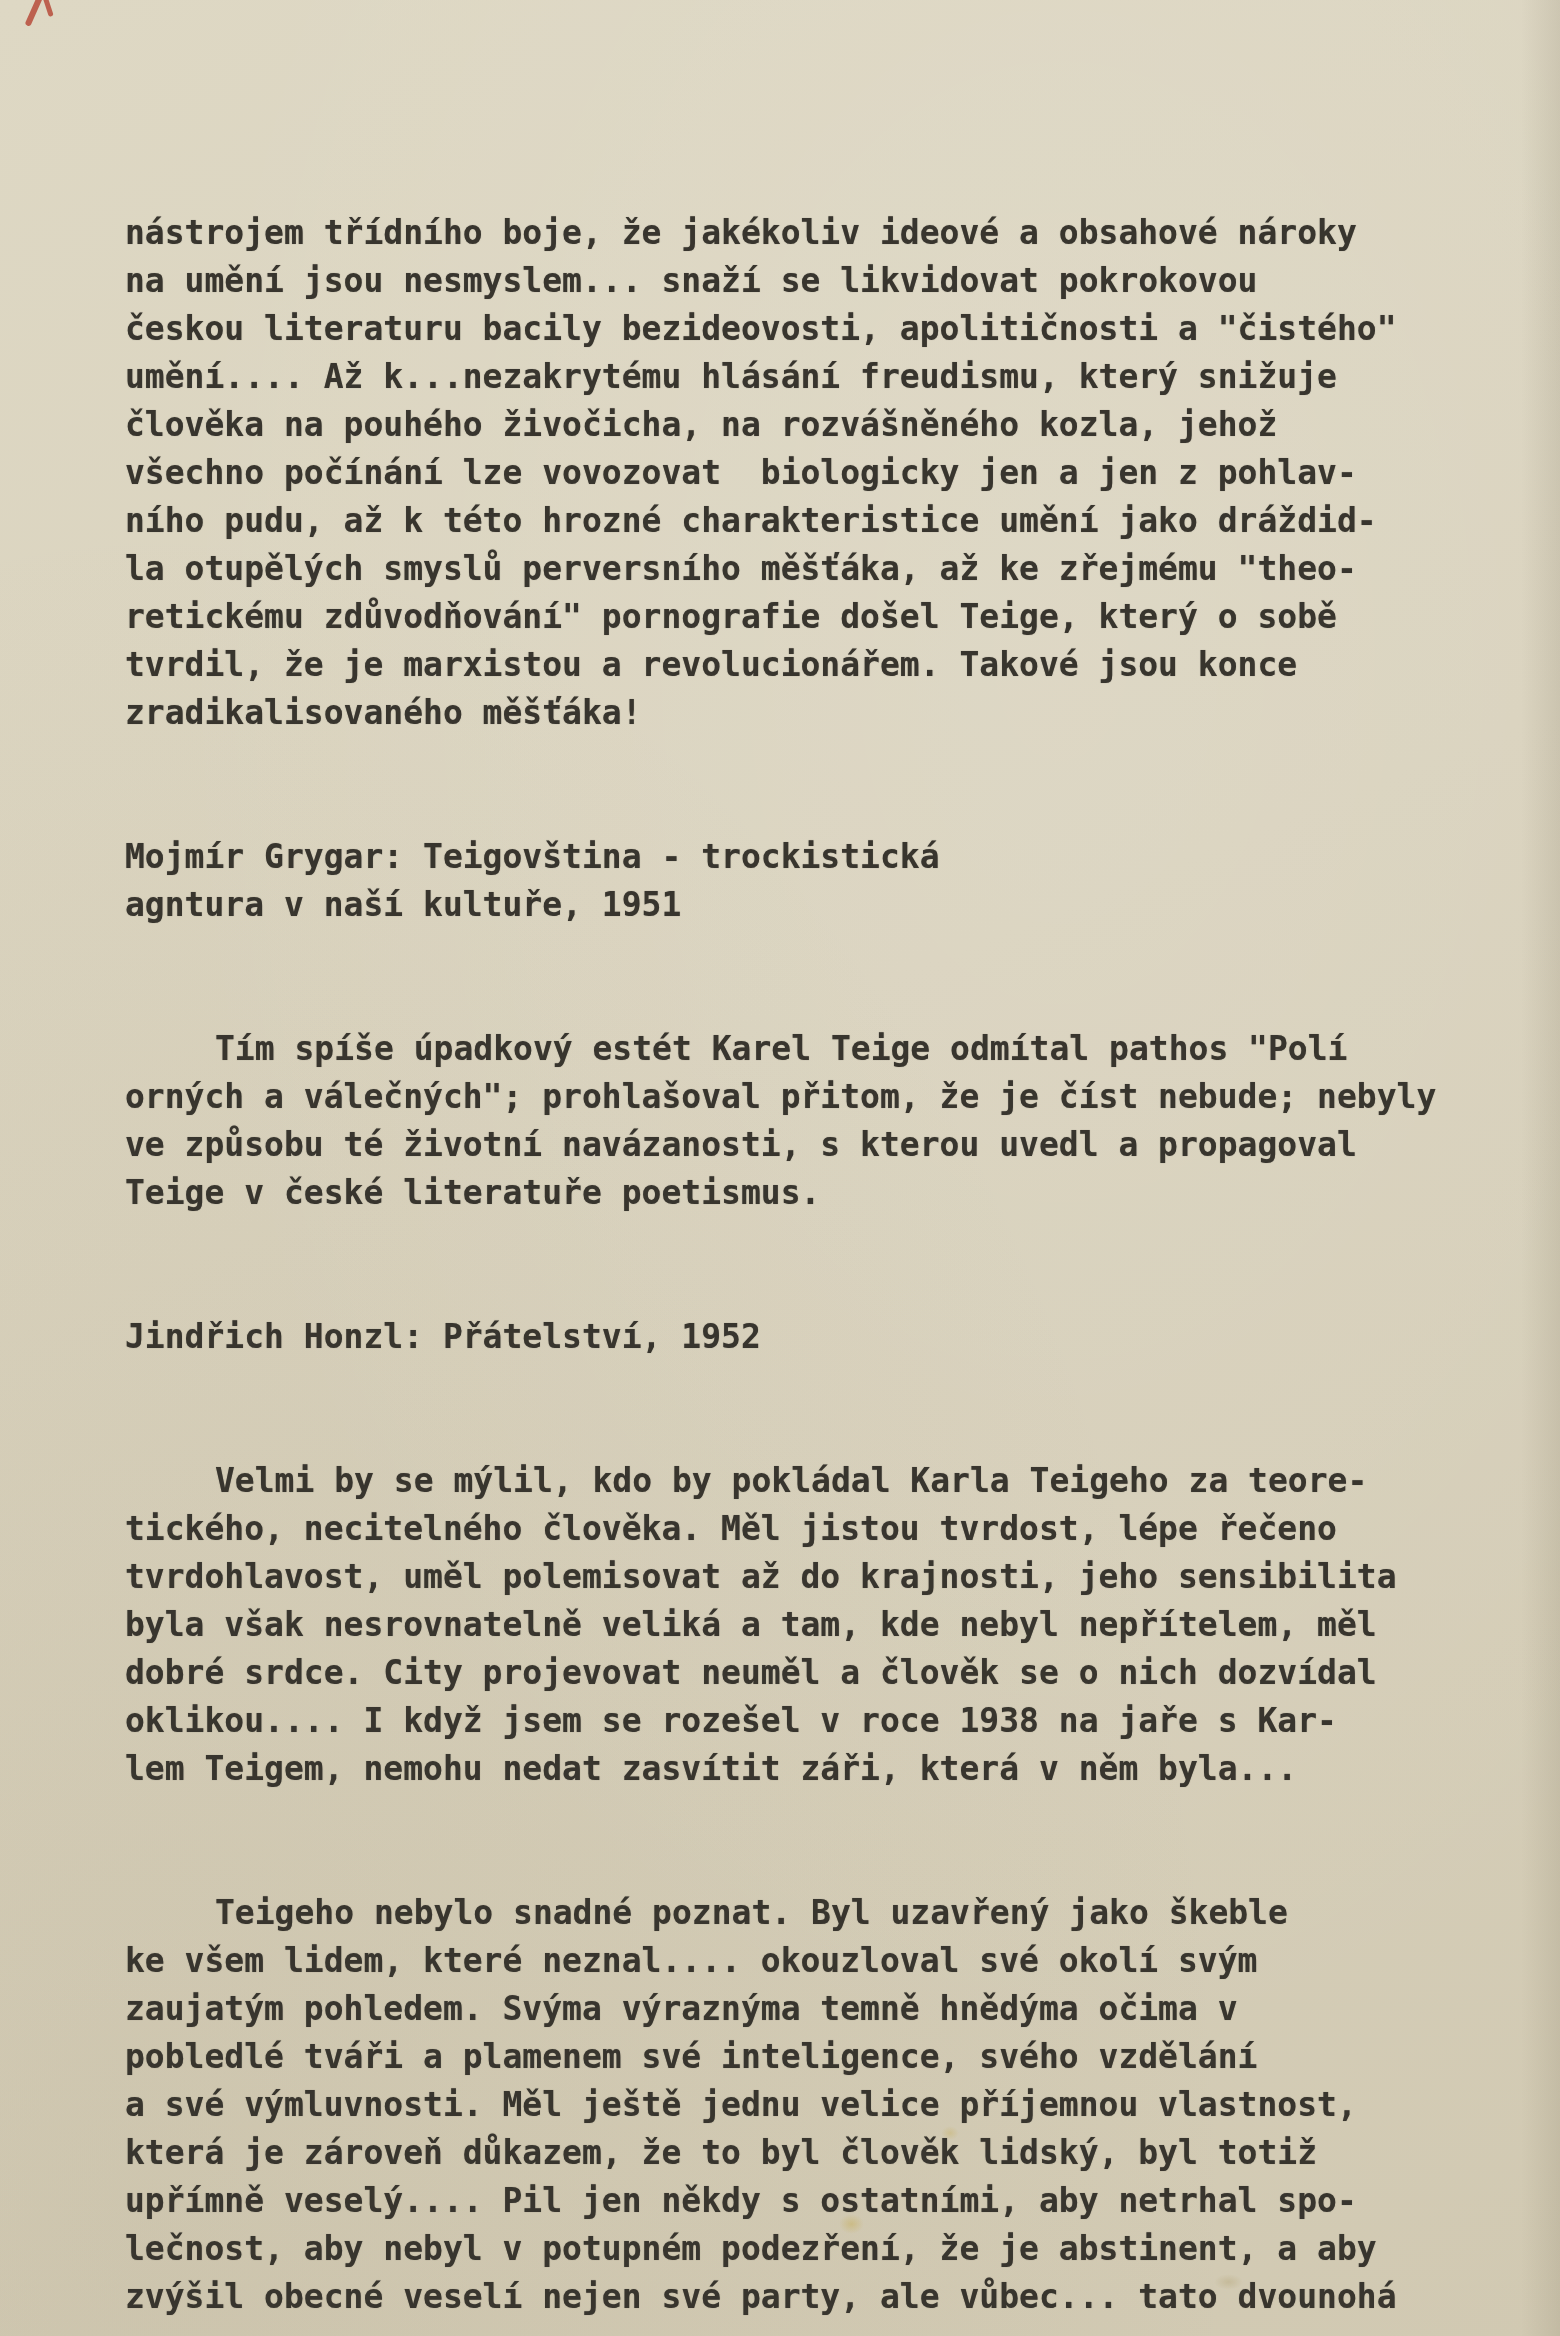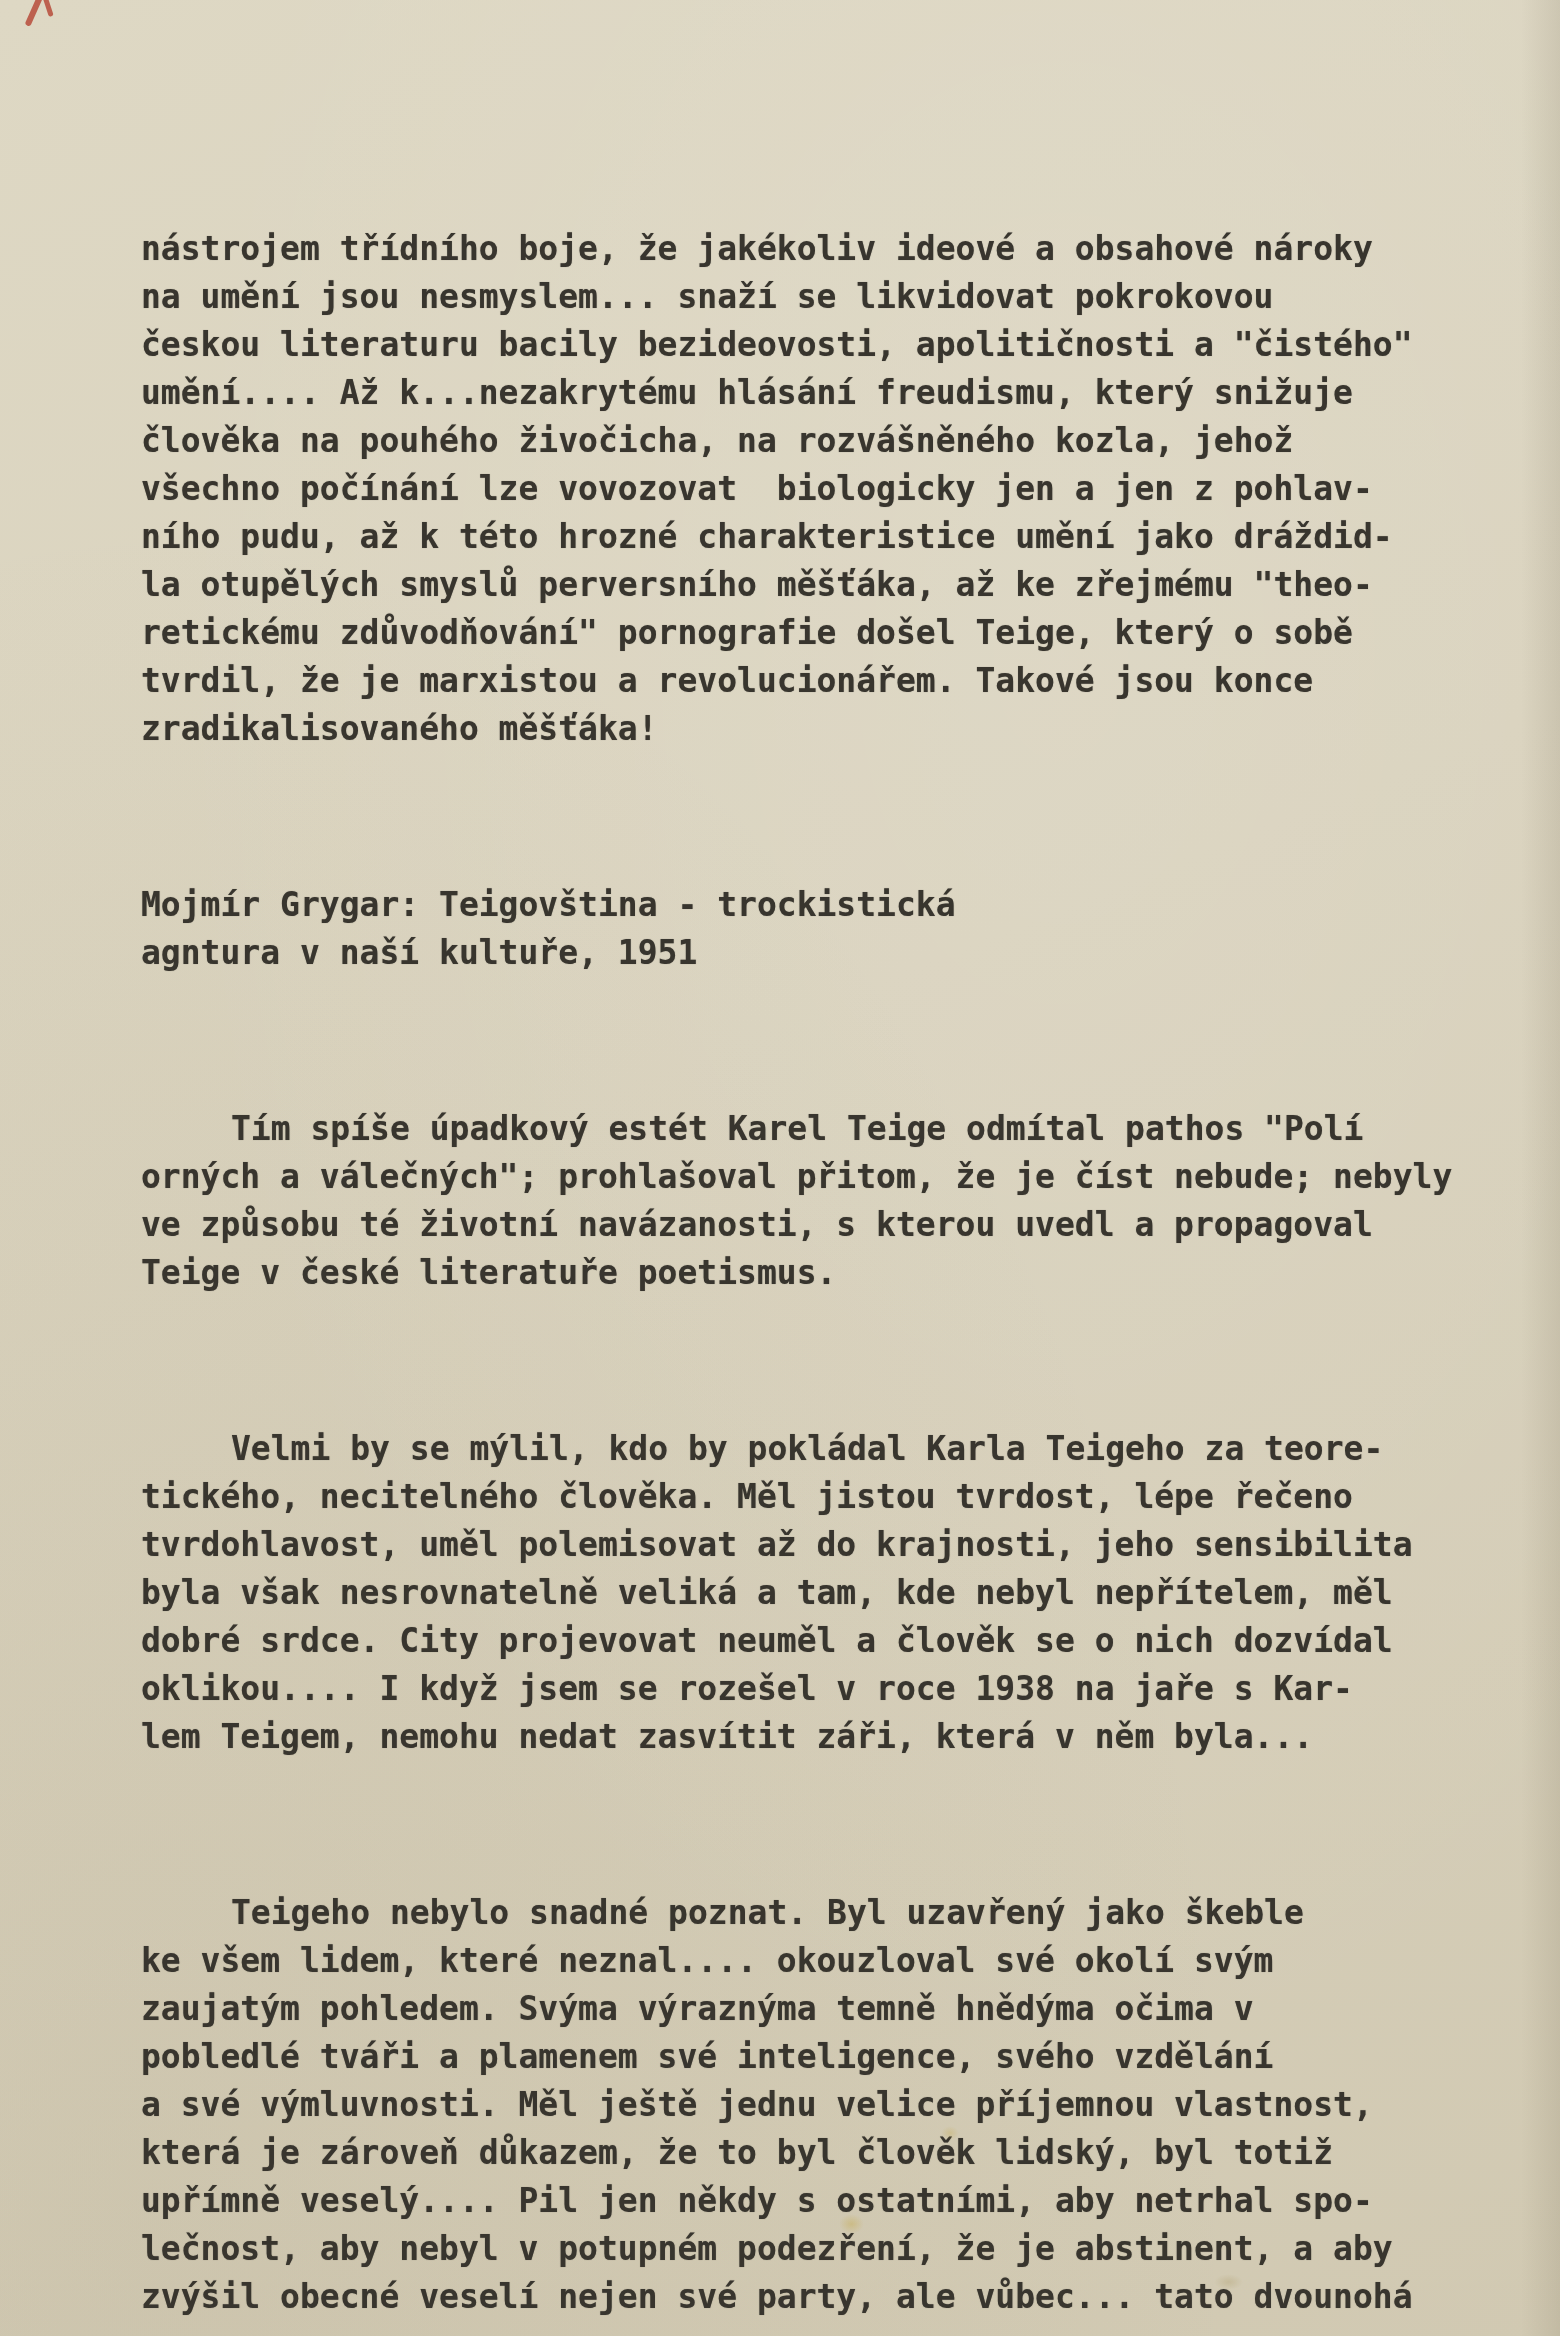--- a/index.html
+++ b/index.html
@@ -32,21 +32,21 @@
     left: 125px;
     top: 113px;
     width: 1385px;
     color: #38352e;
     font-size: 33px;
     line-height: 48px;
     font-weight: 700;
     white-space: pre-wrap;
     text-shadow: 0 0 1px rgba(56,53,46,0.45);
   }
-  .content p { margin: 16px; }
+  .content p { margin: 0; }
   .para { margin-bottom: 17.6px; }
   .para.indent { text-indent: 90px; }
   .attr { margin: 0 0 76px 488px; }
   .red-mark {
     position: absolute;
     left: 25px; top: -7.8px;
     width: 39px; height: 43px;
   }
   .red-mark .stroke1, .red-mark .stroke2 {
     position: absolute;
@@ -85,20 +85,21 @@
 la otupělých smyslů perversního měšťáka, až ke zřejmému "theo-
 retickému zdůvodňování" pornografie došel Teige, který o sobě
 tvrdil, že je marxistou a revolucionářem. Takové jsou konce
 zradikalisovaného měšťáka!</p>
     <p class="attr">Mojmír Grygar: Teigovština - trockistická
 agntura v naší kultuře, 1951</p>
     <p class="para indent">Tím spíše úpadkový estét Karel Teige odmítal pathos "Polí
 orných a válečných"; prohlašoval přitom, že je číst nebude; nebyly
 ve způsobu té životní navázanosti, s kterou uvedl a propagoval
 Teige v české literatuře poetismus.</p>
+    <p class="attr">Jindřich Honzl: Přátelství, 1952</p>
     <p class="para indent">Velmi by se mýlil, kdo by pokládal Karla Teigeho za teore-
 tického, necitelného člověka. Měl jistou tvrdost, lépe řečeno
 tvrdohlavost, uměl polemisovat až do krajnosti, jeho sensibilita
 byla však nesrovnatelně veliká a tam, kde nebyl nepřítelem, měl
 dobré srdce. City projevovat neuměl a člověk se o nich dozvídal
 oklikou.... I když jsem se rozešel v roce 1938 na jaře s Kar-
 lem Teigem, nemohu nedat zasvítit záři, která v něm byla...</p>
     <p class="para indent">Teigeho nebylo snadné poznat. Byl uzavřený jako škeble
 ke všem lidem, které neznal.... okouzloval své okolí svým
 zaujatým pohledem. Svýma výraznýma temně hnědýma očima v

